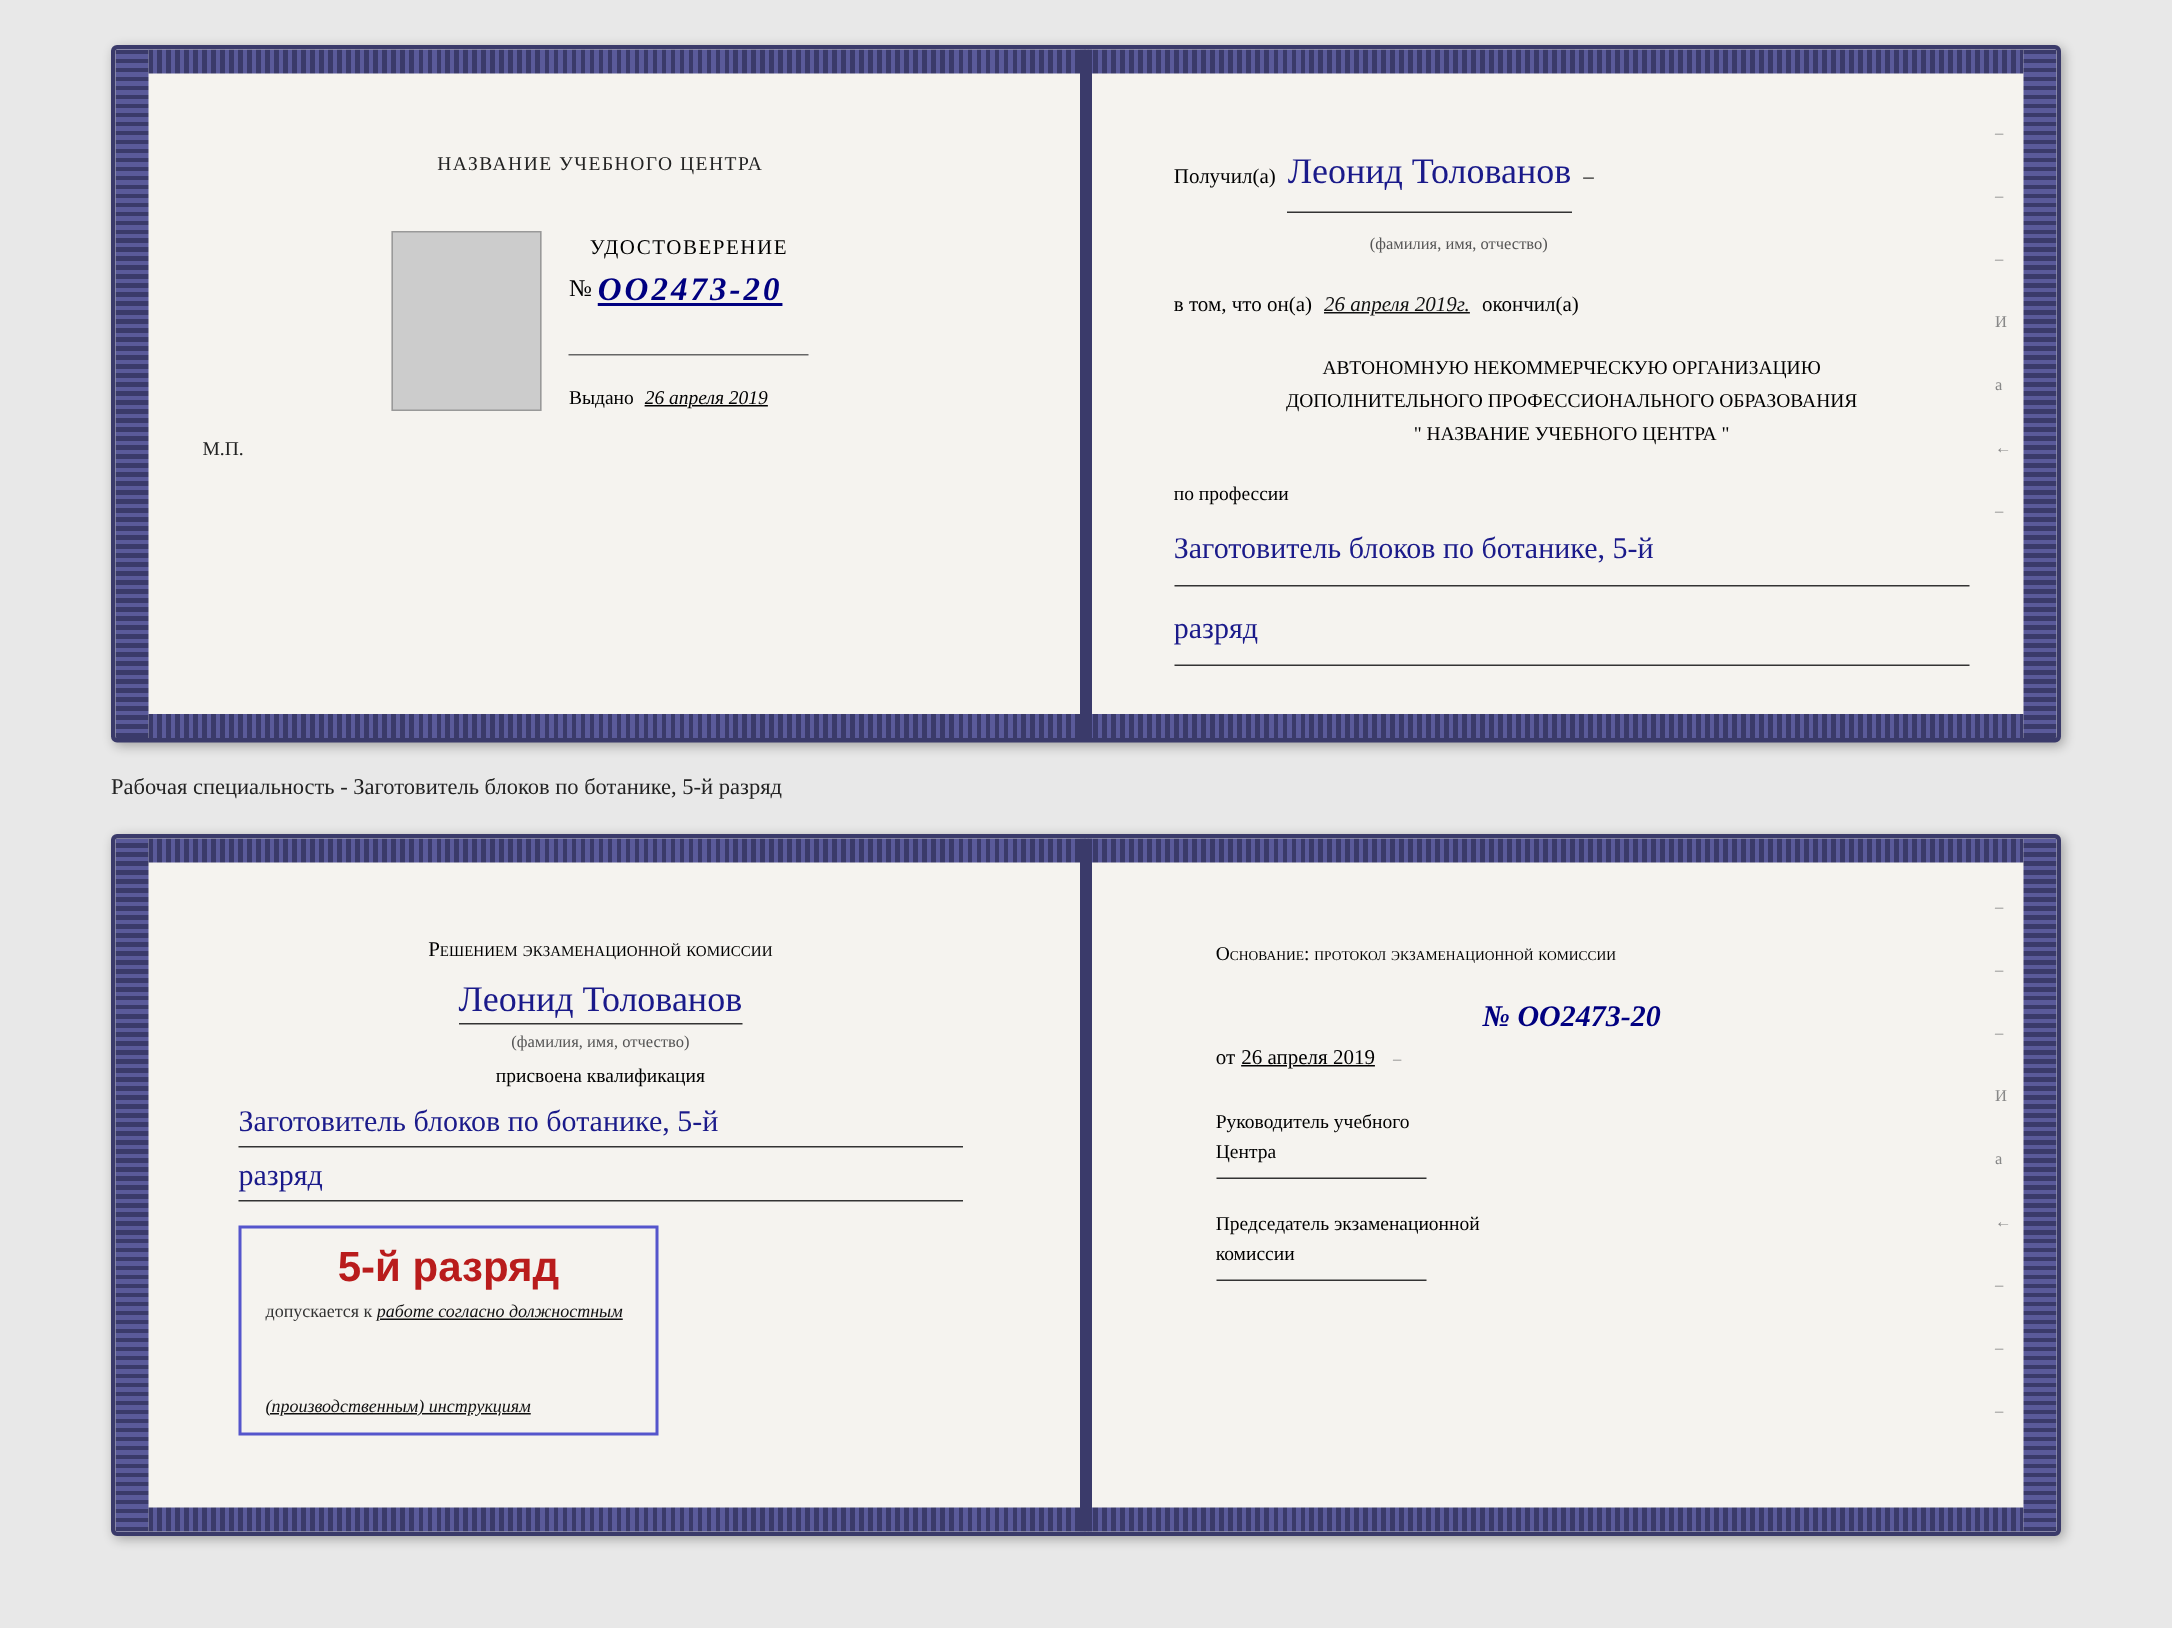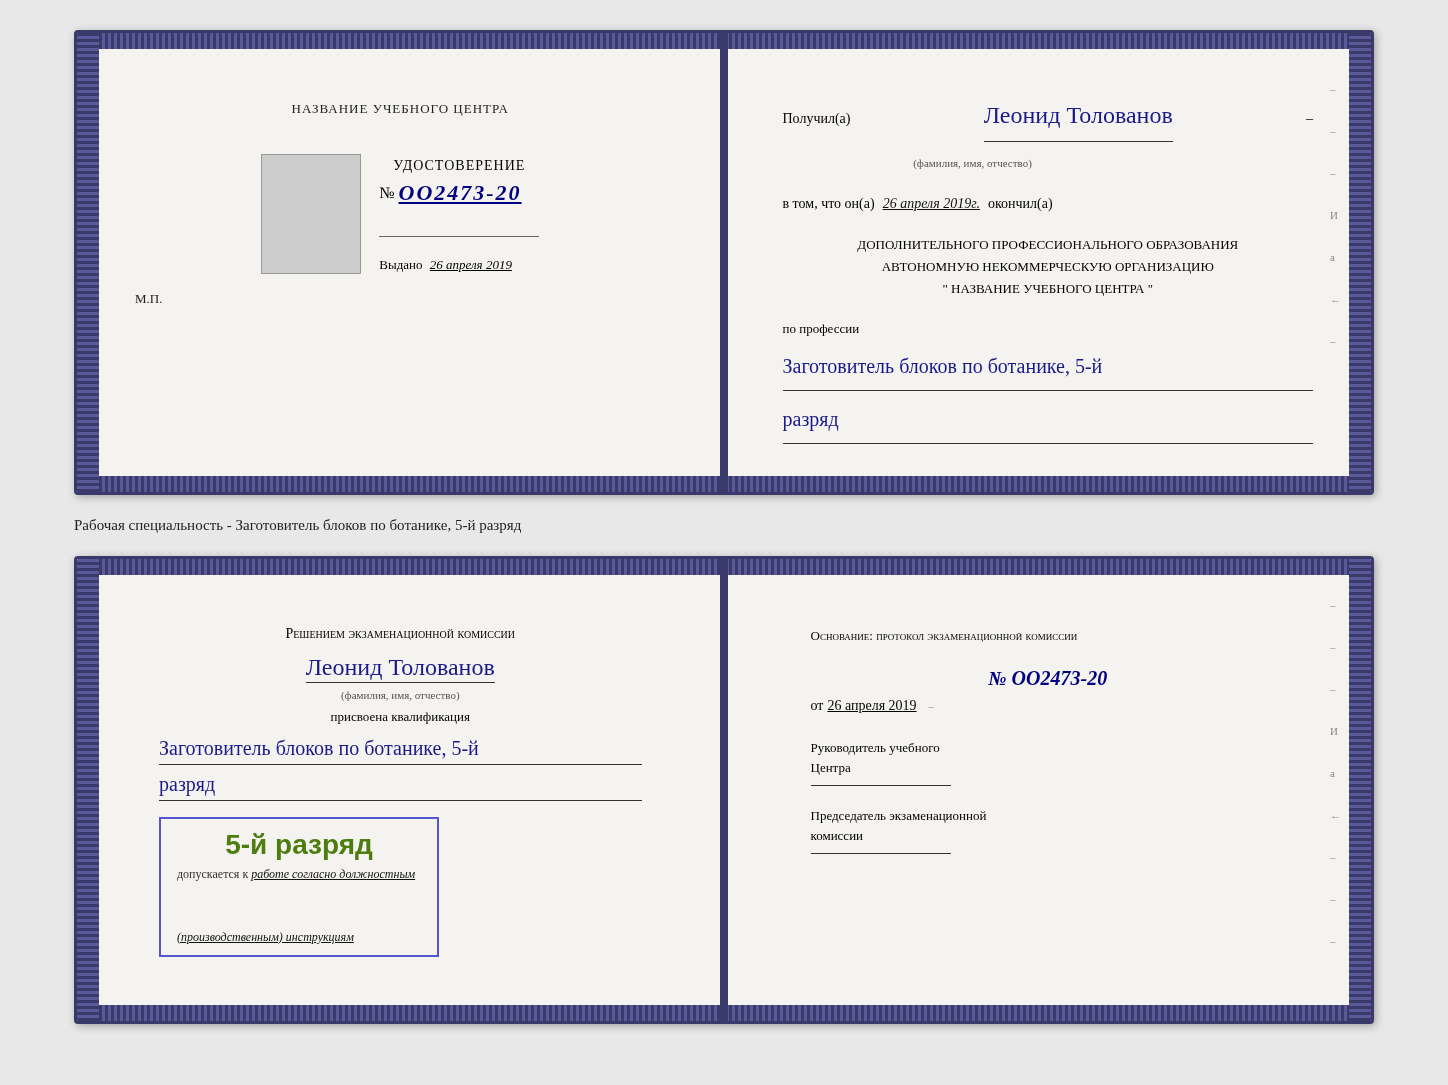--- a/index.html
+++ b/index.html
@@ -227,21 +227,21 @@
       border: 2px solid #5555cc;
       padding: 10px 16px;
       margin-top: 16px;
       display: inline-block;
       min-width: 280px;
     }
 
     .big-grade-text {
       font-size: 28px;
       font-weight: bold;
-      color: #4d7c0f;
+      color: #b91c1c;
       text-align: center;
       font-family: Arial, sans-serif;
     }
 
     .допускается {
       font-size: 12px;
       color: #333;
       margin-top: 6px;
     }
 
@@ -302,36 +302,36 @@
         </div>
       </div>
 
       <div class="mp-area" style="align-self:flex-start; margin-top:10px;">М.П.</div>
     </div>
   </div>
 
   <div class="right-page">
     <div class="page-inner right-page-content">
 
-      <div class="received-line" style="display:flex; align-items:baseline; gap:8px; flex-wrap:wrap;justify-content:space-between;">
+      <div class="received-line" style="display:flex; align-items:baseline; gap:8px; flex-wrap:wrap;">
         <span style="font-size:14px;">Получил(а)</span>
         <span style="font-family:'Segoe Script','Brush Script MT',cursive; color:#1a1a8a; font-size:24px; border-bottom:1px solid #333; padding-bottom:2px;">Леонид Толованов</span>
         <span style="font-size:14px;">–</span>
       </div>
       <span class="fio-label" style="font-size:11px; color:#555; text-align:center; display:block; border-top:none; padding-top:2px; margin-left:80px; width:220px;">(фамилия, имя, отчество)</span>
 
       <div class="date-line" style="margin-top:16px; font-size:14px; display:flex; align-items:center; gap:8px;">
         <span>в том, что он(а)</span>
         <span style="font-style:italic; text-decoration:underline; color:#111;">26 апреля 2019г.</span>
         <span>окончил(а)</span>
       </div>
 
       <div class="org-block" style="margin:16px 0; font-size:13px; text-align:center; line-height:1.7;">
+        <div>АВТОНОМНУЮ НЕКОММЕРЧЕСКУЮ ОРГАНИЗАЦИЮ</div>
         <div>ДОПОЛНИТЕЛЬНОГО ПРОФЕССИОНАЛЬНОГО ОБРАЗОВАНИЯ</div>
-        <div>АВТОНОМНУЮ НЕКОММЕРЧЕСКУЮ ОРГАНИЗАЦИЮ</div>
         <div>"   НАЗВАНИЕ УЧЕБНОГО ЦЕНТРА   "</div>
       </div>
 
       <div class="profession-block" style="margin-top:8px;">
         <span style="font-size:13px;">по профессии</span>
         <span class="prof-handwritten">Заготовитель блоков по ботанике, 5-й</span>
         <span class="razryad-handwritten">разряд</span>
       </div>
     </div>
 

